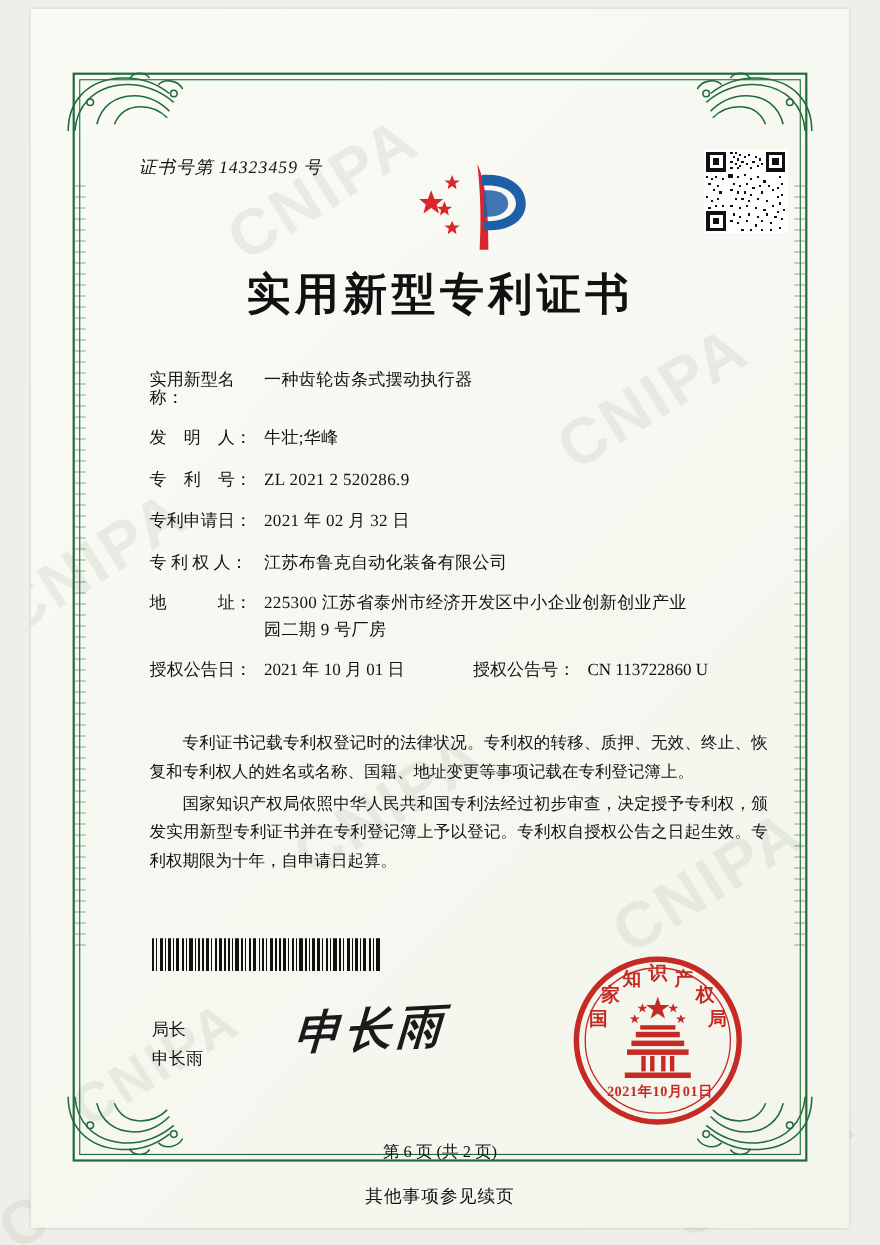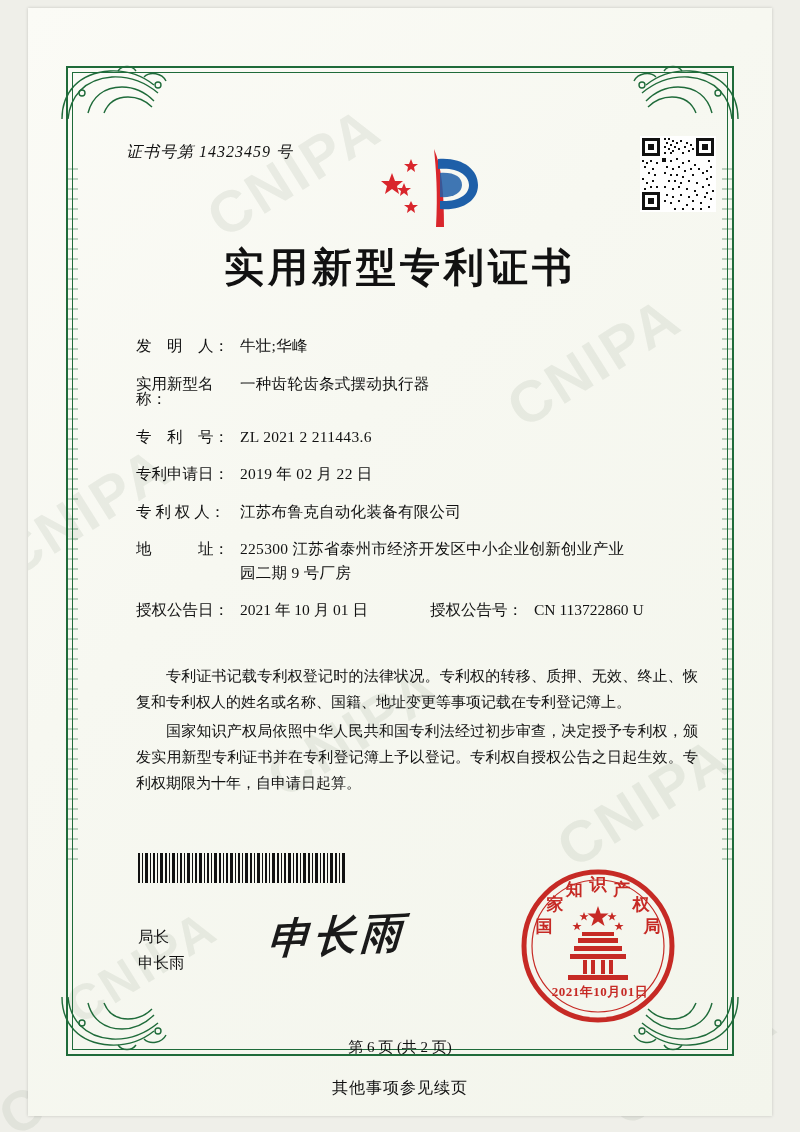--- a/index.html
+++ b/index.html
@@ -426,34 +426,34 @@
           <rect x="26" y="36" width="1" height="1"></rect>
         <rect x="30" y="36" width="1" height="1"></rect>
       </g>
     </svg>
   </div>
 
   <div class="title">实用新型专利证书</div>
 
   <div class="fields">
     <div class="row">
+      <div class="lbl">实用新型名称：</div>
+      <div class="val">一种齿轮齿条式摆动执行器</div>
+    </div>
+    <div class="row">
       <div class="lbl">发　明　人：</div>
       <div class="val">牛壮;华峰</div>
     </div>
     <div class="row">
-      <div class="lbl">实用新型名称：</div>
-      <div class="val">一种齿轮齿条式摆动执行器</div>
-    </div>
-    <div class="row">
       <div class="lbl">专　利　号：</div>
-      <div class="val">ZL 2021 2 211443.6</div>
+      <div class="val">ZL 2021 2 520286.9</div>
     </div>
     <div class="row">
       <div class="lbl">专利申请日：</div>
-      <div class="val">2019 年 02 月 22 日</div>
+      <div class="val">2021 年 02 月 32 日</div>
     </div>
     <div class="row">
       <div class="lbl">专 利 权 人：</div>
       <div class="val">江苏布鲁克自动化装备有限公司</div>
     </div>
     <div class="row">
       <div class="lbl">地　　　址：</div>
       <div class="val">
         <span>225300 江苏省泰州市经济开发区中小企业创新创业产业</span>
         <span class="l2">园二期 9 号厂房</span>

